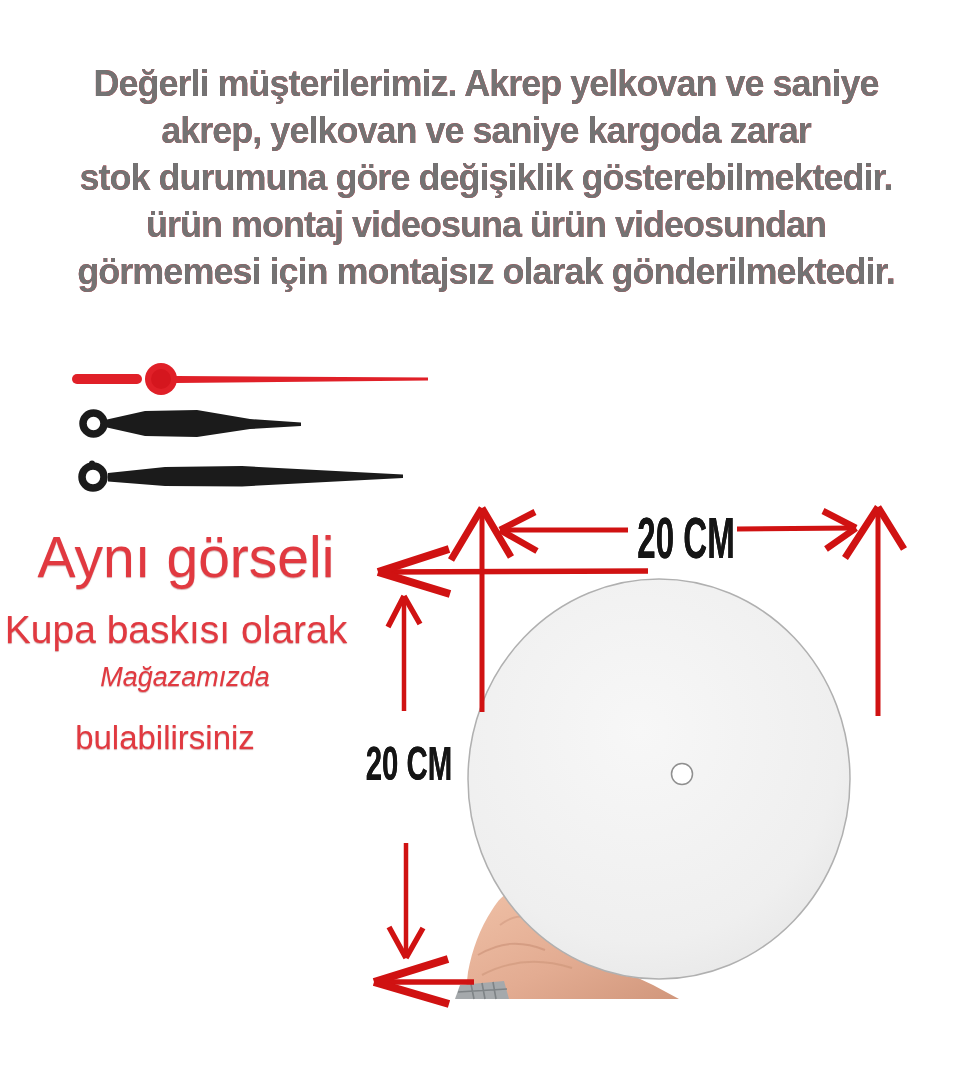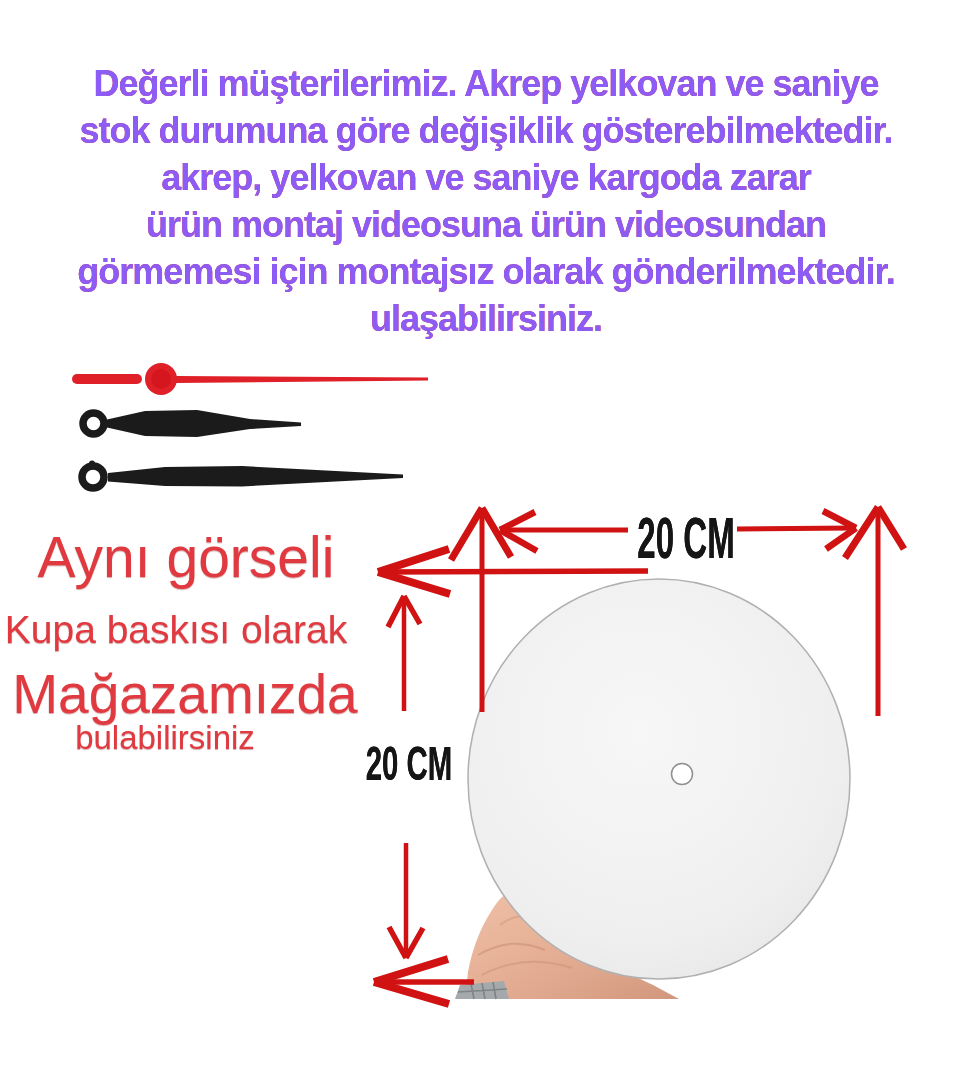--- a/index.html
+++ b/index.html
@@ -4,33 +4,33 @@
 <style>
   html,body{margin:0;padding:0;background:#ffffff;}
   .canvas{
     position:relative;width:972px;height:1080px;background:#ffffff;overflow:hidden;
     font-family:"Liberation Sans",sans-serif;
   }
   .gfx{position:absolute;left:0;top:0;z-index:1;}
   
   .notice{
     position:absolute;left:0;top:60px;width:972px;z-index:2;
-    text-align:center;color:#8b5cf6;font-weight:bold;
+    text-align:center;color:#737373;font-weight:bold;
     font-size:36px;line-height:47px;letter-spacing:-1px;
     text-shadow:0 0 .5px #ec1b2c;
   }
   
   .side-line{
     position:absolute;z-index:2;text-align:center;color:#e13940;
     font-weight:normal;text-shadow:0 1px 1px rgba(130,5,10,.35);
     white-space:nowrap;
   }
   .side-line.l1{left:0;top:524px;width:372px;font-size:57px;}
   .side-line.l2{left:0;top:608px;width:352px;font-size:39px;}
-  .side-line.l3{left:0;top:662px;width:370px;font-size:55px;}
+  .side-line.l3{left:0;top:662px;width:370px;font-size:27px;font-style:italic;}
   .side-line.l4{left:0;top:719px;width:330px;font-size:33px;}
   
   .dim-label{
     position:absolute;z-index:3;width:180px;text-align:center;
     color:#151515;font-weight:bold;line-height:1;white-space:nowrap;
     text-shadow:0 0 .5px #151515;
   }
   .dim-w{left:596px;top:510px;font-size:57px;transform:scaleX(.58);transform-origin:center;}
   .dim-h{left:319px;top:739px;font-size:49px;transform:scaleX(.60);transform-origin:center;}
 </style>
@@ -128,25 +128,24 @@
 
       <g>
         <path d="M375,982 L474,982" stroke-width="5.5"></path>
         <path d="M374,982 L448,959 M374,982 L449,1004" stroke-width="8"></path>
       </g>
     </g>
   </svg>
 
   <div class="notice">
     <div>Değerli müşterilerimiz. Akrep yelkovan ve saniye</div>
+    <div>akrep, yelkovan ve saniye kargoda zarar</div>
     <div>stok durumuna göre değişiklik gösterebilmektedir.</div>
-    <div>akrep, yelkovan ve saniye kargoda zarar</div>
     <div>ürün montaj videosuna ürün videosundan</div>
     <div>görmemesi için montajsız olarak gönderilmektedir.</div>
-    <div>ulaşabilirsiniz.</div>
   </div>
 
   <div class="side-line l1">Aynı görseli</div>
   <div class="side-line l2">Kupa baskısı olarak</div>
   <div class="side-line l3">Mağazamızda</div>
   <div class="side-line l4">bulabilirsiniz</div>
 
   <div class="dim-label dim-w">20 CM</div>
   <div class="dim-label dim-h">20 CM</div>
 

